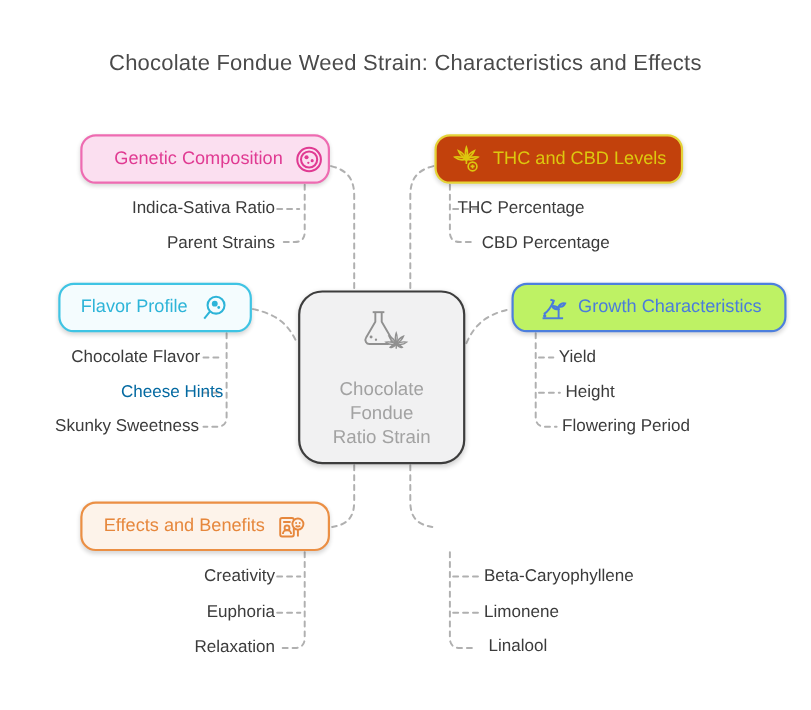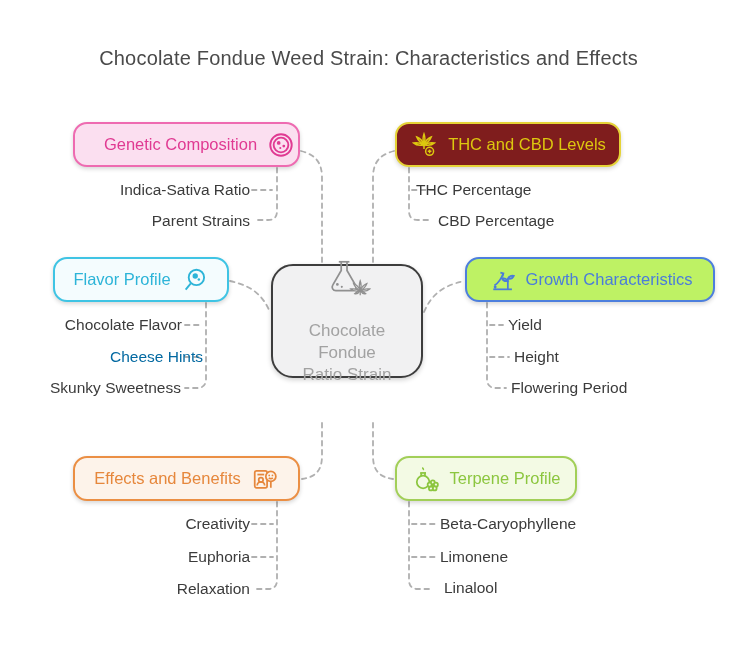--- a/index.html
+++ b/index.html
@@ -74,21 +74,21 @@
         <circle cx="12" cy="12" r="6.3"></circle>
         <circle cx="10" cy="10.2" r="1.6" fill="currentColor" stroke="none"></circle>
         <circle cx="14.4" cy="12.9" r="1.2" fill="currentColor" stroke="none"></circle>
         <circle cx="11.4" cy="14.6" r="0.9" fill="currentColor" stroke="none"></circle>
       </svg>
     </span>
   </div>
   <div class="subitem ra" style="right: 487px; top: 190px; color: rgb(59, 59, 59);">Indica-Sativa Ratio</div>
   <div class="subitem ra" style="right: 487px; top: 221px; color: rgb(59, 59, 59);">Parent Strains</div>
 
-  <div class="node" style="left: 395px; top: 122px; width: 226px; height: 45px; border-color: rgb(229, 211, 55); background: #7f1d1d; color: rgb(221, 199, 15);">
+  <div class="node" style="left: 395px; top: 122px; width: 226px; height: 45px; border-color: rgb(229, 211, 55); background: #c2410c; color: rgb(221, 199, 15);">
     <span class="icon">
       <svg width="28" height="28" viewBox="0 0 24 24" fill="none" stroke="currentColor" stroke-width="1.3">
         <path d="M12 2.5 C10.9 5.5 10.9 8.5 12 11.8 C13.1 8.5 13.1 5.5 12 2.5 Z"></path>
         <path d="M5.8 5.2 C6.8 7.8 8.8 10 12 11.8 C10.8 8.8 8.8 6.4 5.8 5.2 Z"></path>
         <path d="M18.2 5.2 C17.2 7.8 15.2 10 12 11.8 C13.2 8.8 15.2 6.4 18.2 5.2 Z"></path>
         <path d="M3 10.2 C5 12 8.2 12.7 12 11.8 C9 10.1 5.8 9.7 3 10.2 Z"></path>
         <path d="M21 10.2 C19 12 15.8 12.7 12 11.8 C15 10.1 18.2 9.7 21 10.2 Z"></path>
         <path d="M12 11.8 L12 15.5"></path>
         <circle cx="16.8" cy="17.4" r="3.4"></circle>
         <path d="M16.8 15.8 V19 M15.2 17.4 H18.4"></path>
@@ -125,21 +125,21 @@
         <path d="M17 10.8 C18.4 8.5 20.2 8 22.1 8.4 C21.1 10.6 19.1 11.3 17 10.8 Z"></path>
         <path d="M5.3 17.3 L7 19 M7 17.3 L5.3 19"></path>
       </svg>
     </span>
     <span>Growth Characteristics</span>
   </div>
   <div class="subitem" style="left: 508px; top: 325px; color: rgb(59, 59, 59);">Yield</div>
   <div class="subitem" style="left: 514px; top: 357px; color: rgb(59, 59, 59);">Height</div>
   <div class="subitem" style="left: 511px; top: 388px; color: rgb(59, 59, 59);">Flowering Period</div>
 
-  <div class="center-node" style="left: 271px; top: 264px; width: 152px; height: 114px; border-color: rgb(61, 61, 61); background: rgb(241, 241, 242);">
+  <div class="center-node" style="left: 271px; top: 264px; width: 152px; height: 158px; border-color: rgb(61, 61, 61); background: rgb(241, 241, 242);">
     <span class="icon" style="color: rgb(144, 144, 144);">
       <svg width="58" height="54" viewBox="0 0 60 56" fill="none" stroke="currentColor" stroke-width="1.8">
         <path d="M21.5 6 H32.5"></path>
         <path d="M24 6 V15 L15.2 30.2 A3.8 3.8 0 0 0 18.5 36 H35.5 A3.8 3.8 0 0 0 38.8 30.2 L30 15 V6"></path>
         <circle cx="20" cy="29.5" r="1.4" fill="currentColor" stroke="none"></circle>
         <circle cx="24.6" cy="32" r="1.1" fill="currentColor" stroke="none"></circle>
         <g transform="translate(30.5,23) scale(1.1)" stroke-width="1.2">
           <path d="M12 2.5 C10.9 5.5 10.9 8.5 12 11.8 C13.1 8.5 13.1 5.5 12 2.5 Z" fill="#f1f1f2"></path>
           <path d="M5.8 5.2 C6.8 7.8 8.8 10 12 11.8 C10.8 8.8 8.8 6.4 5.8 5.2 Z" fill="#f1f1f2"></path>
           <path d="M18.2 5.2 C17.2 7.8 15.2 10 12 11.8 C13.2 8.8 15.2 6.4 18.2 5.2 Z" fill="#f1f1f2"></path>
@@ -171,36 +171,17 @@
         <circle cx="15.6" cy="8.9" r="0.75" fill="currentColor" stroke="none"></circle>
         <circle cx="18.4" cy="8.9" r="0.75" fill="currentColor" stroke="none"></circle>
         <path d="M15.3 11 A2.4 2.4 0 0 0 18.7 11"></path>
       </svg>
     </span>
   </div>
   <div class="subitem ra" style="right: 487px; top: 524px; color: rgb(59, 59, 59);">Creativity</div>
   <div class="subitem ra" style="right: 487px; top: 557px; color: rgb(59, 59, 59);">Euphoria</div>
   <div class="subitem ra" style="right: 487px; top: 589px; color: rgb(59, 59, 59);">Relaxation</div>
 
-  <div class="node" style="left: 395px; top: 456px; width: 182px; height: 45px; border-color: rgb(162, 207, 88); background: rgb(243, 250, 228); color: rgb(140, 198, 63);">
-    <span class="icon">
-      <svg width="28" height="28" viewBox="0 0 24 24" fill="none" stroke="currentColor" stroke-width="1.5">
-        <path d="M9.5 4.2 C10.3 3.2 8.7 3.2 9.5 2.2"></path>
-        <path d="M7 6.8 H12"></path>
-        <path d="M7.9 6.8 V9.4 M11.1 6.8 V9.4"></path>
-        <circle cx="9.5" cy="14.6" r="5.4" fill="#f3fae4"></circle>
-        <g fill="#f3fae4">
-          <circle cx="17.8" cy="14.9" r="1.7"></circle>
-          <circle cx="20.5" cy="16.9" r="1.7"></circle>
-          <circle cx="19.4" cy="20.1" r="1.7"></circle>
-          <circle cx="16.2" cy="20.1" r="1.7"></circle>
-          <circle cx="15.1" cy="16.9" r="1.7"></circle>
-        </g>
-        <circle cx="17.8" cy="17.8" r="1.1" fill="currentColor" stroke="none"></circle>
-      </svg>
-    </span>
-    <span>Terpene Profile</span>
-  </div>
   <div class="subitem" style="left: 440px; top: 524px; color: rgb(59, 59, 59);">Beta-Caryophyllene</div>
   <div class="subitem" style="left: 440px; top: 557px; color: rgb(59, 59, 59);">Limonene</div>
   <div class="subitem" style="left: 444px; top: 588px; color: rgb(59, 59, 59);">Linalool</div>
 
 </div>
 
 </body></html>

